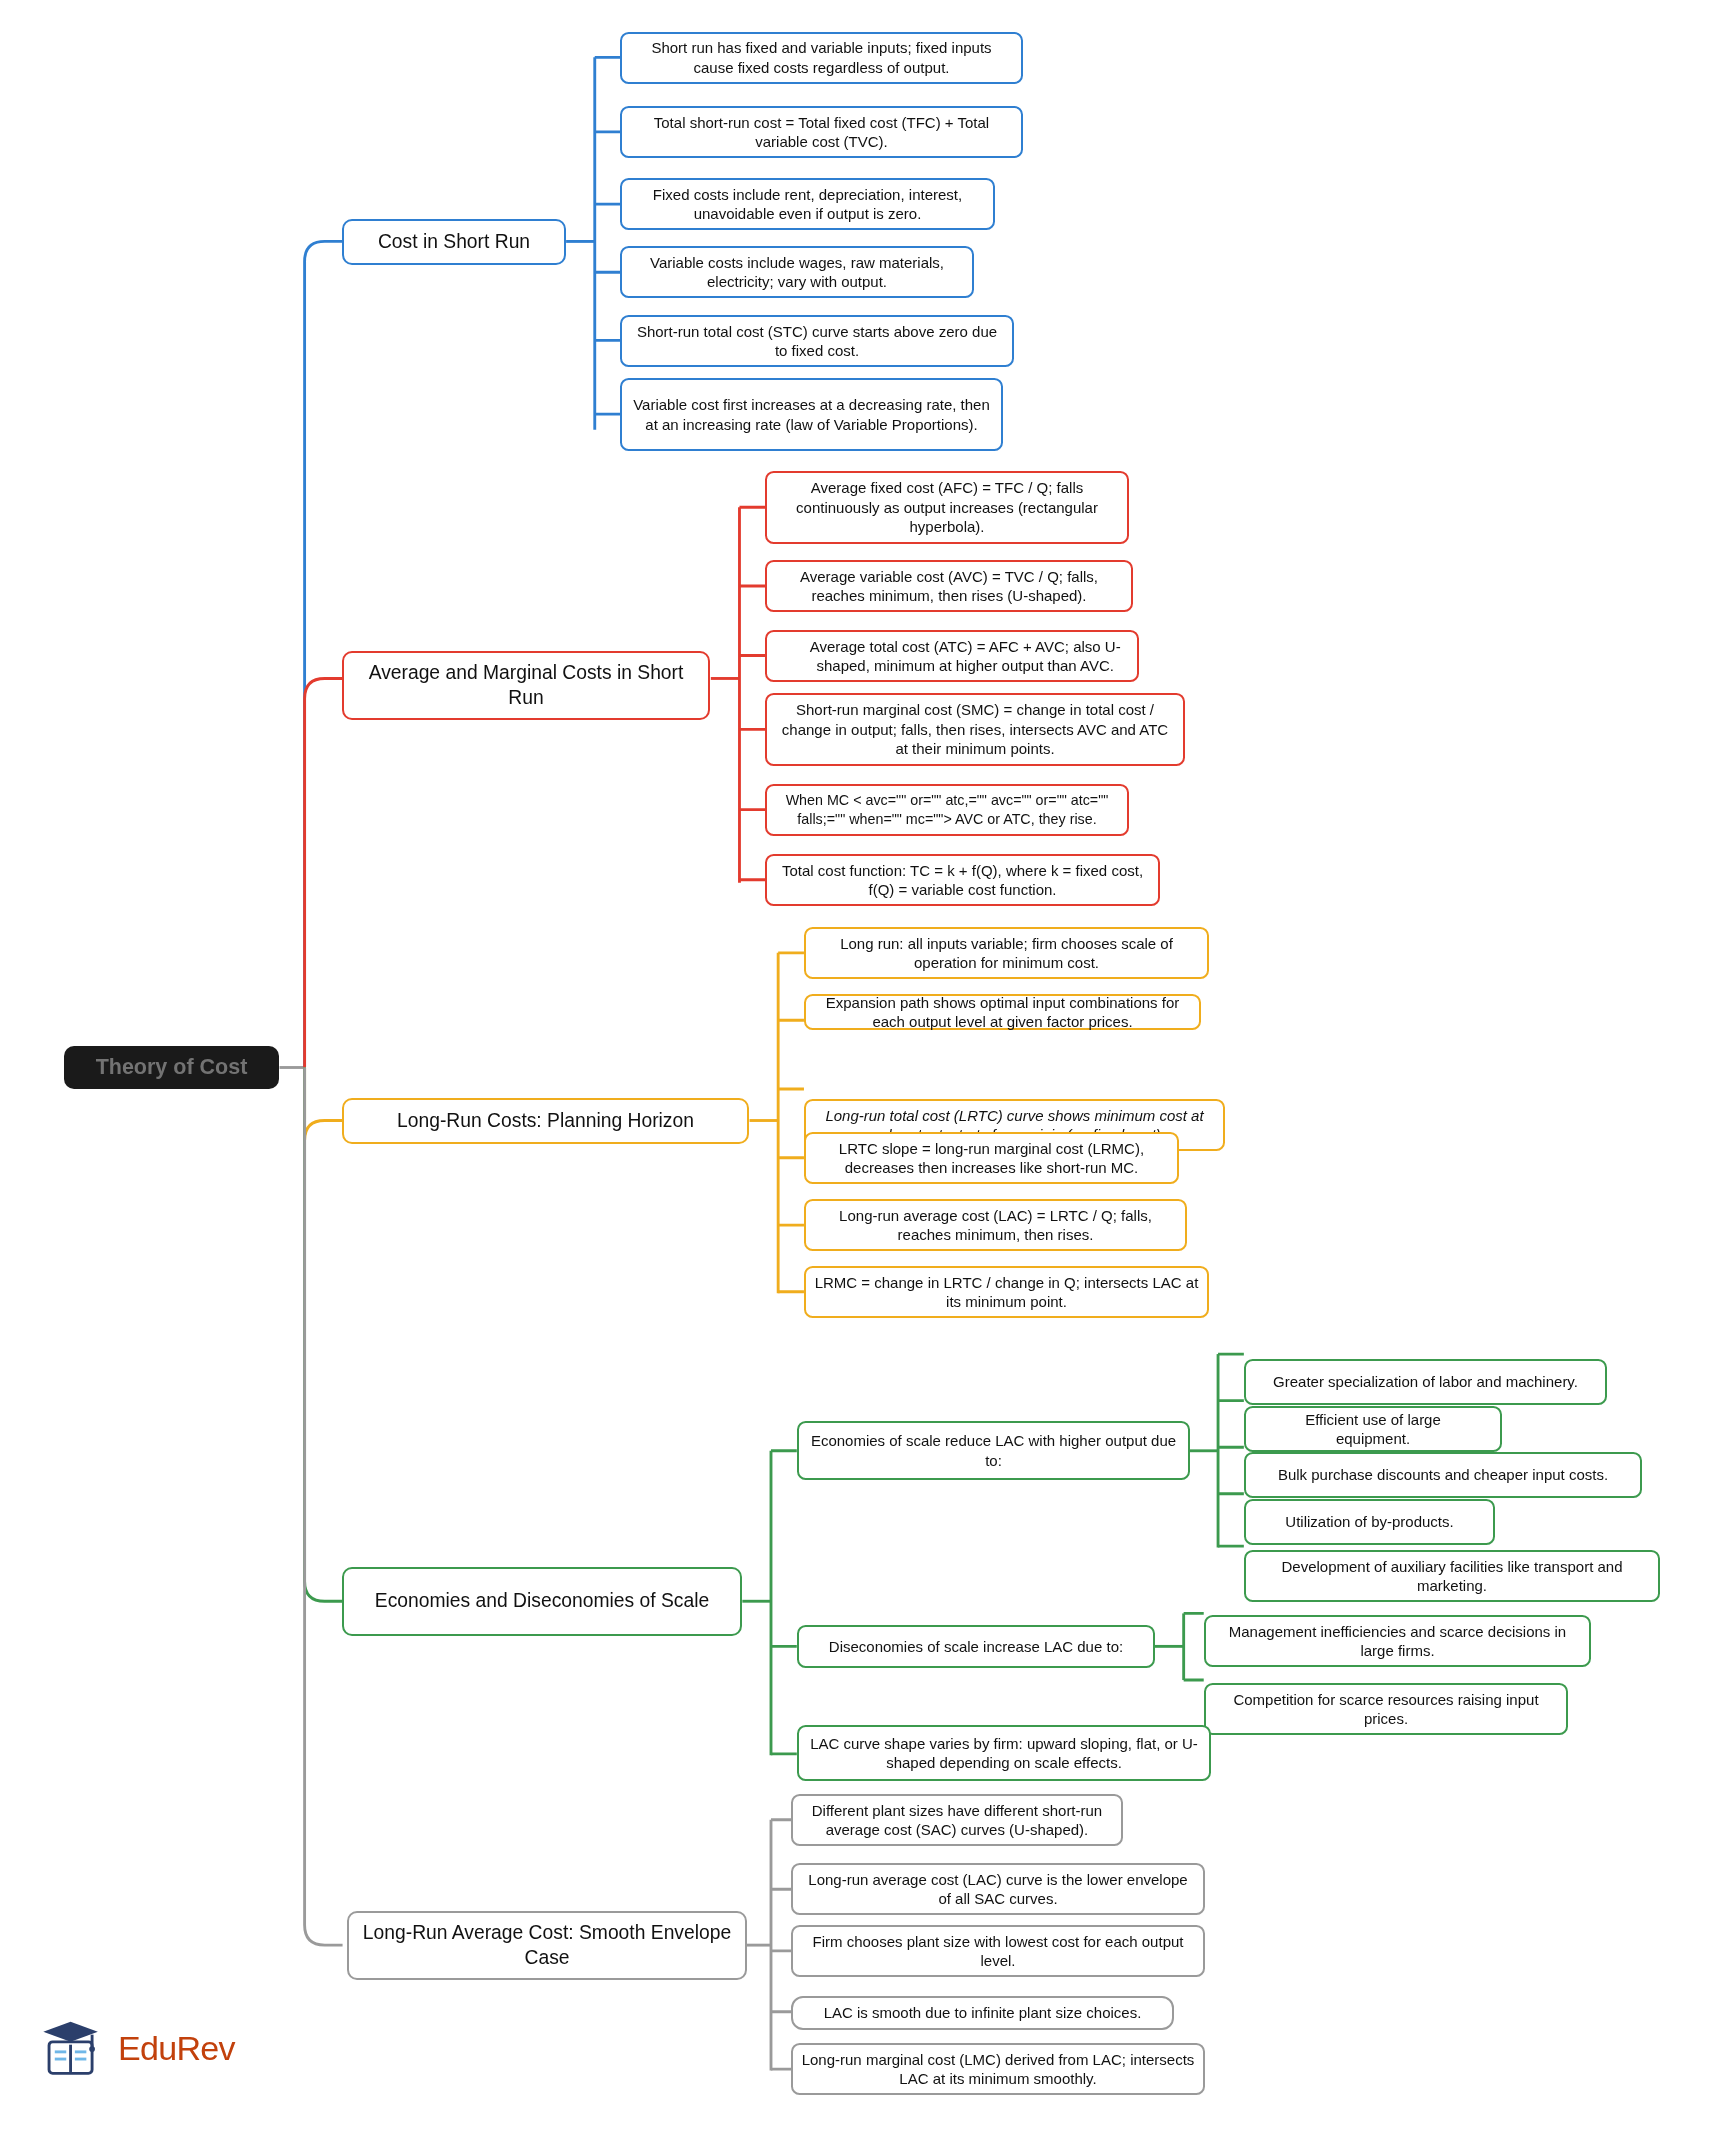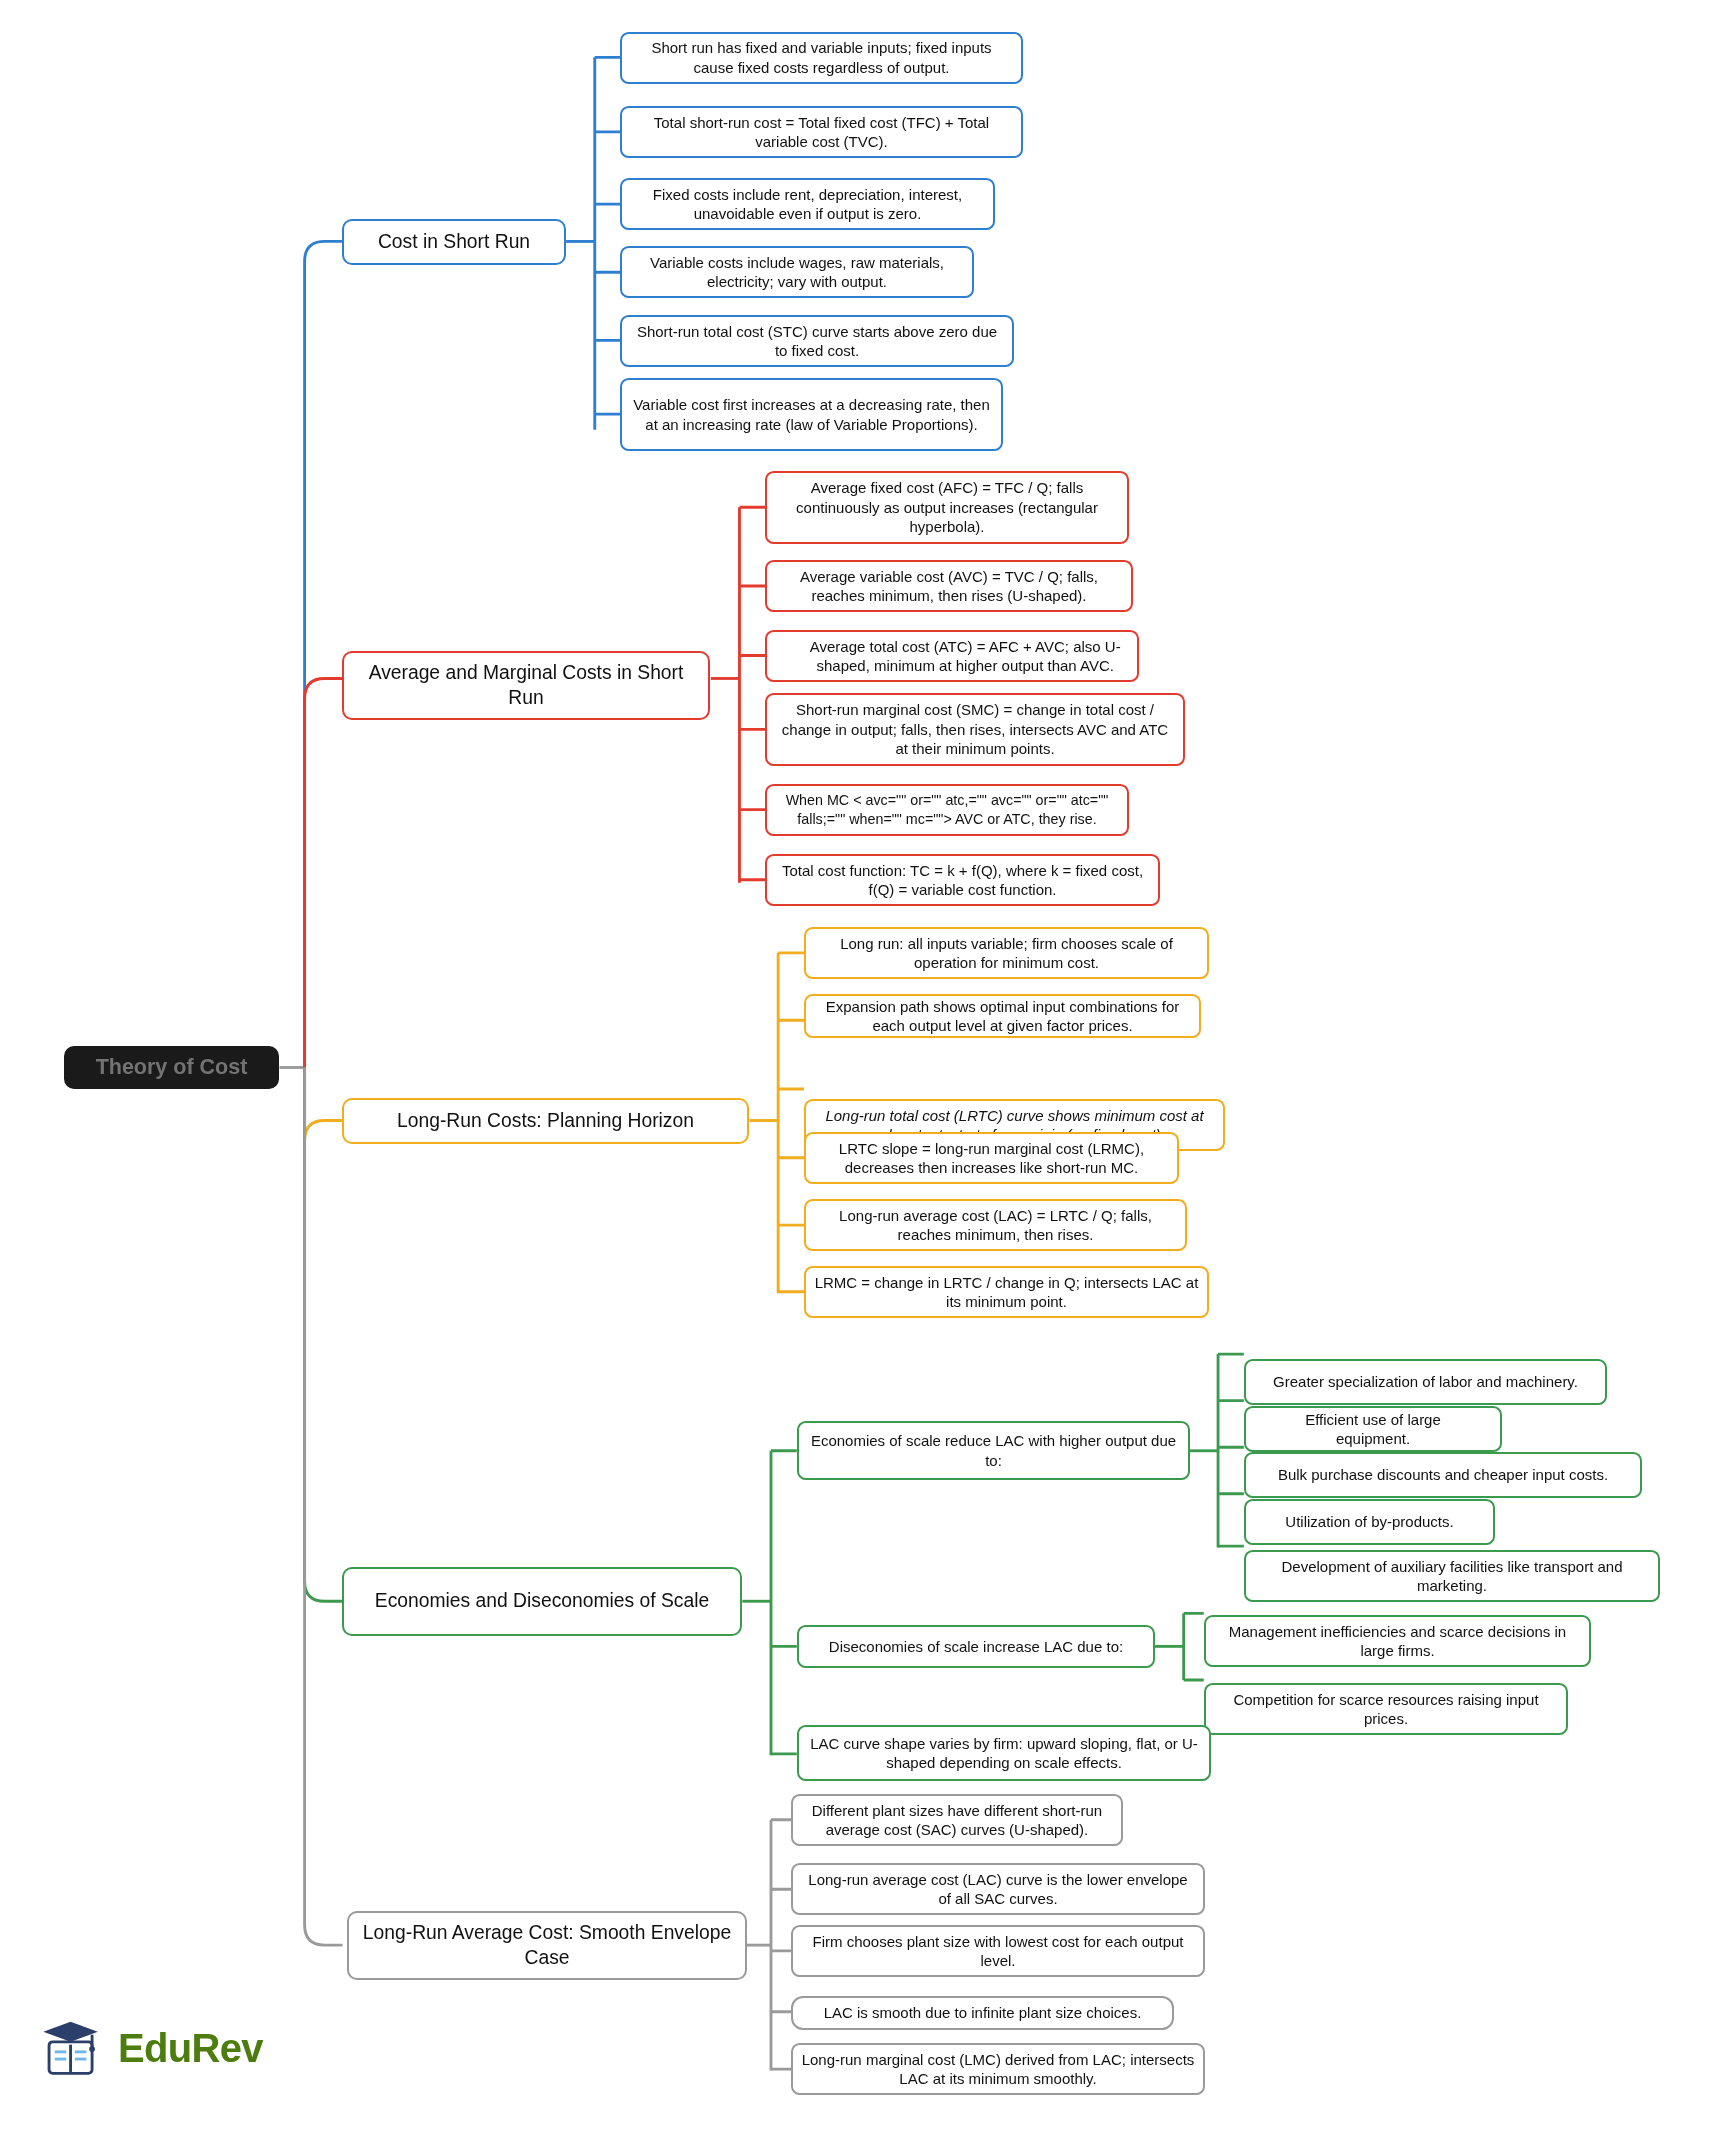--- a/index.html
+++ b/index.html
@@ -14,21 +14,21 @@
   .leaf.small{font-size:14.3px;}
   .sub{border-width:2.1px;border-style:solid;border-radius:8.6px;font-size:15px;padding:5px 21px;color:#111;line-height:1.3;margin-top:28px;}
 
   .c-blue{border-color:#2f7fd1;}
   .c-red{border-color:#e33b2e;}
   .c-amber{border-color:#f0ad1d;}
   .c-green{border-color:#3c9a4e;}
   .c-gray{border-color:#9a9a9a;}
 
   .logo{position:absolute;left:39px;top:2002px;width:301px;height:93px;display:flex;align-items:center;gap:13px;}
-  .logo-text{font-size:40px;font-weight:bold;color:#4d7c0f;letter-spacing:-0.7px;}
+  .logo-text{font-size:34px;font-weight:normal;color:#c2410c;letter-spacing:-0.7px;}
   .logo-mark{width:66px;height:66px;position:relative;}
 </style>
 </head>
 <body>
 
 <div id="canvas">
 
   <svg class="links" viewBox="0 0 2420 2987">
 
     <path d="M 390 1490 L 425 1490" stroke="#9a9a9a" stroke-width="4" fill="none"></path>
@@ -87,21 +87,21 @@
   <div class="node leaf c-red" style="left:765px;top:560px;width:368px;height:52px;">Average variable cost (AVC) = TVC / Q; falls, reaches minimum, then rises (U-shaped).</div>
   <div class="node leaf c-red" style="left:765px;top:630px;width:374px;height:52px;padding-left:35px;">Average total cost (ATC) = AFC + AVC; also U-shaped, minimum at higher output than AVC.</div>
   <div class="node leaf c-red" style="left:765px;top:693px;width:420px;height:73px;">Short-run marginal cost (SMC) = change in total cost / change in output; falls, then rises, intersects AVC and ATC at their minimum points.</div>
   <div class="node leaf c-red small" style="left:765px;top:784px;width:364px;height:52px;">When MC &lt; avc="" or="" atc,="" avc="" or="" atc="" falls;="" when="" mc=""&gt; AVC or ATC, they rise.</div>
   <div class="node leaf c-red" style="left:765px;top:854px;width:395px;height:52px;">
       <span>Total cost function: TC = k + f(Q), where k = fixed cost, f(Q) = variable cost function.</span>
     </div>
 
   <div class="node branch c-amber" style="left:342px;top:1098px;width:407px;height:46px;">Long-Run Costs: Planning Horizon</div>
   <div class="node leaf c-amber" style="left:804px;top:927px;width:405px;height:52px;">Long run: all inputs variable; firm chooses scale of operation for minimum cost.</div>
-  <div class="node leaf c-amber" style="left:804px;top:994px;width:397px;height:44px;">Expansion path shows optimal input combinations for each output level at given factor prices.</div>
+  <div class="node leaf c-amber" style="left:804px;top:994px;width:397px;height:36px;">Expansion path shows optimal input combinations for each output level at given factor prices.</div>
   <div class="node leaf c-amber" style="left:804px;top:1099px;width:421px;height:52px;font-style:italic;">Long-run total cost (LRTC) curve shows minimum cost at each output; starts from origin (no fixed cost).</div>
   <div class="node leaf c-amber" style="left:804px;top:1132px;width:375px;height:52px;">LRTC slope = long-run marginal cost (LRMC), decreases then increases like short-run MC.</div>
   <div class="node leaf c-amber" style="left:804px;top:1199px;width:383px;height:52px;">Long-run average cost (LAC) = LRTC / Q; falls, reaches minimum, then rises.</div>
   <div class="node leaf c-amber" style="left:804px;top:1266px;width:405px;height:52px;">LRMC = change in LRTC / change in Q; intersects LAC at its minimum point.</div>
 
   <div class="node branch c-green" style="left:342px;top:1567px;width:400px;height:69px;">Economies and Diseconomies of Scale</div>
   <div class="node leaf c-green" style="left:797px;top:1421px;width:393px;height:59px;">Economies of scale reduce LAC with higher output due to:</div>
   <div class="node sub c-green" style="left:1244px;top:1331px;width:363px;height:46px;">Greater specialization of labor and machinery.</div>
   <div class="node sub c-green" style="left:1244px;top:1378px;width:258px;height:46px;">Efficient use of large equipment.</div>
   <div class="node sub c-green" style="left:1244px;top:1424px;width:398px;height:46px;">Bulk purchase discounts and cheaper input costs.</div>

